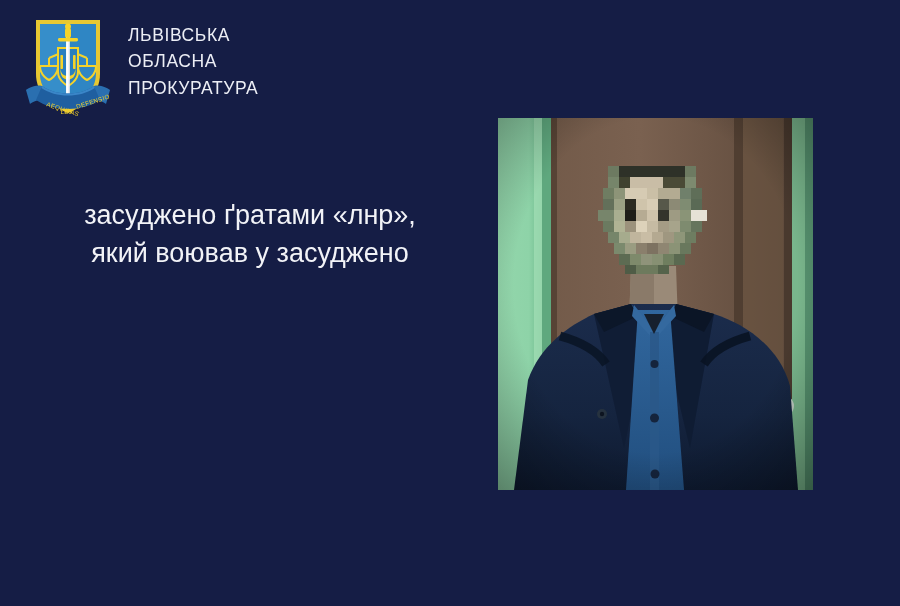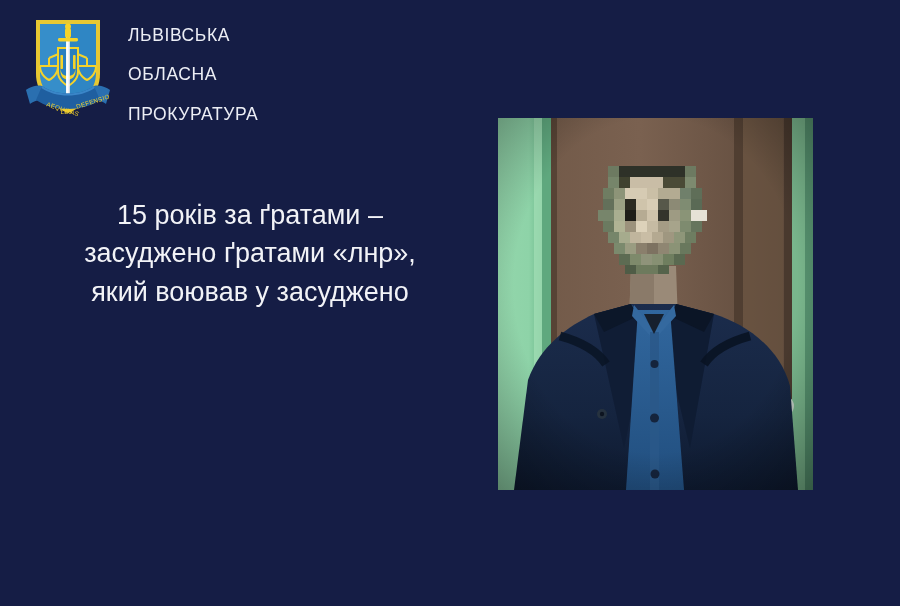--- a/index.html
+++ b/index.html
@@ -27,21 +27,21 @@
   .emblem {
     width: 92px;
     height: 112px;
     display: block;
     flex: 0 0 auto;
   }
   .brand-text {
     margin-top: 10px;
     display: flex;
     flex-direction: column;
-    gap: 16px;
+    gap: 3px;
   }
   .brand-line {
     color: #eceef5;
     font-size: 17.5px;
     line-height: 1.33;
     letter-spacing: 0.6px;
     font-weight: 400;
     white-space: nowrap;
   }
 
@@ -136,21 +136,20 @@
   </span>
 
   <div class="brand-text">
     <div class="brand-line">ЛЬВІВСЬКА</div>
     <div class="brand-line">ОБЛАСНА</div>
     <div class="brand-line">ПРОКУРАТУРА</div>
   </div>
 </div>
 
 <div class="headline">
-  <div class="headline-line">15 років за ґратами –</div>
   <div class="headline-line">засуджено ґратами «лнр»,</div>
   <div class="headline-line">який воював у засуджено</div>
 </div>
 
 <div class="photo">
   <svg viewBox="0 0 315 372" xmlns="http://www.w3.org/2000/svg" preserveAspectRatio="none" aria-hidden="true">
     <defs>
       <linearGradient id="wallg" x1="0" y1="0" x2="1" y2="0">
         <stop offset="0%" stop-color="#93d6ab"></stop>
         <stop offset="70%" stop-color="#8ed3a8"></stop>

